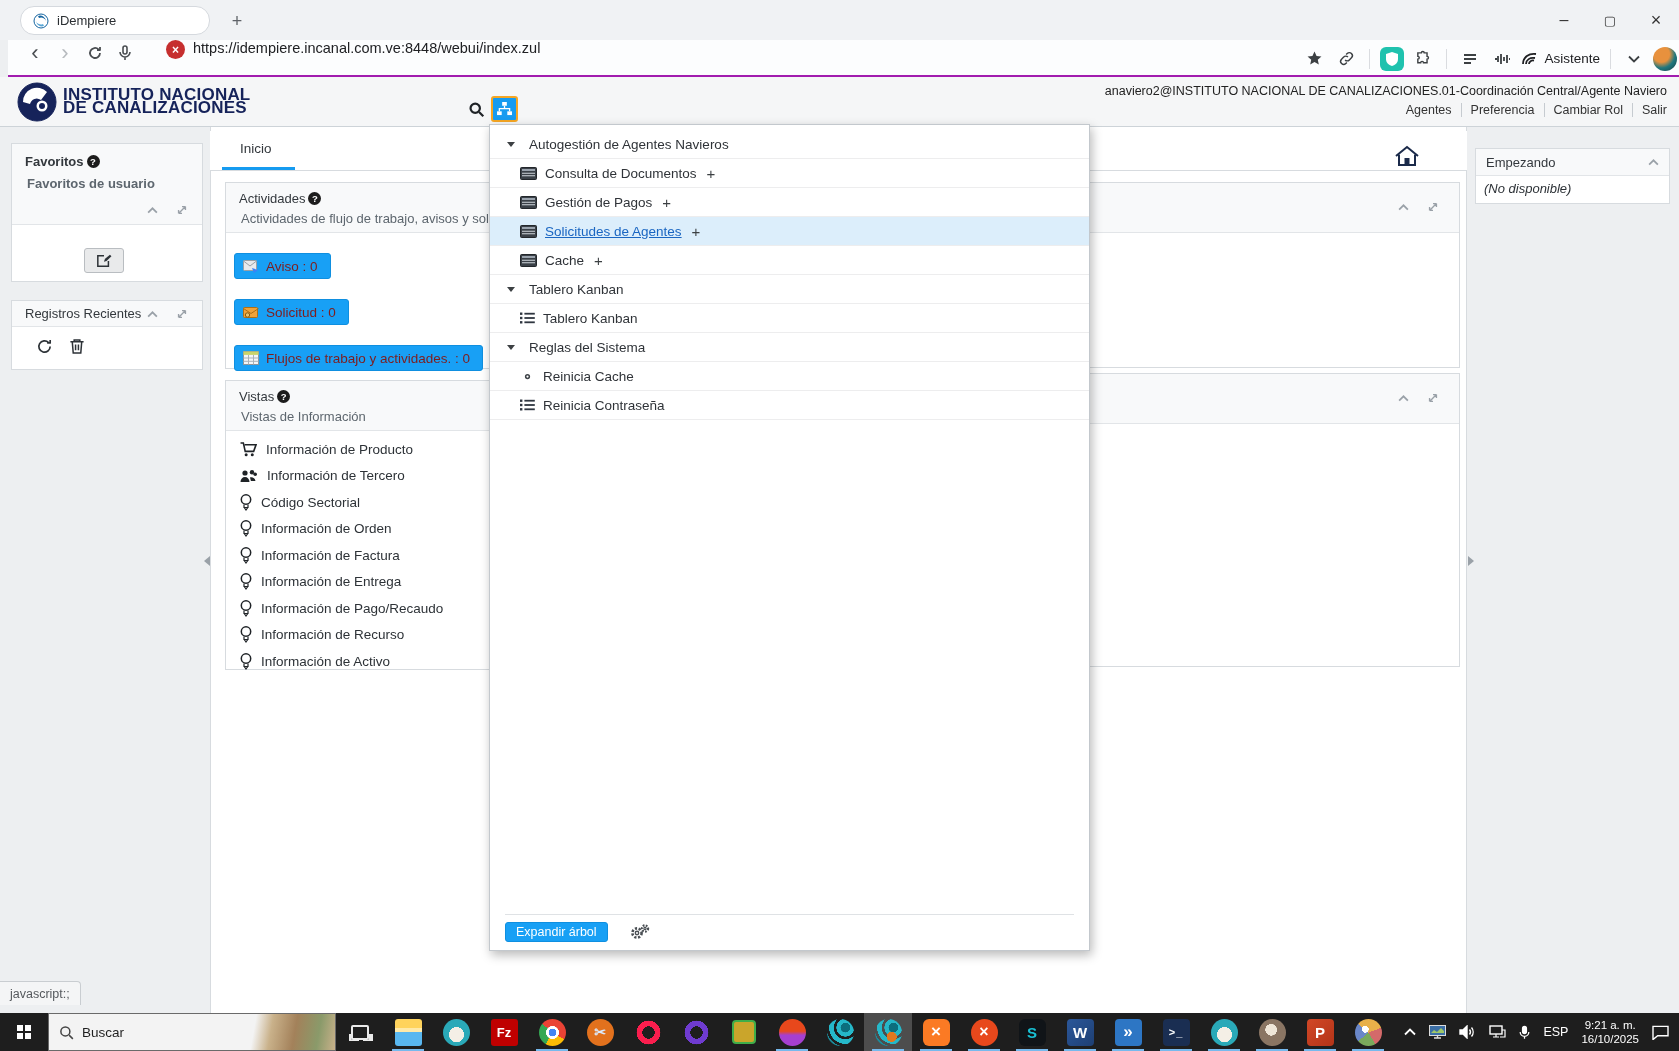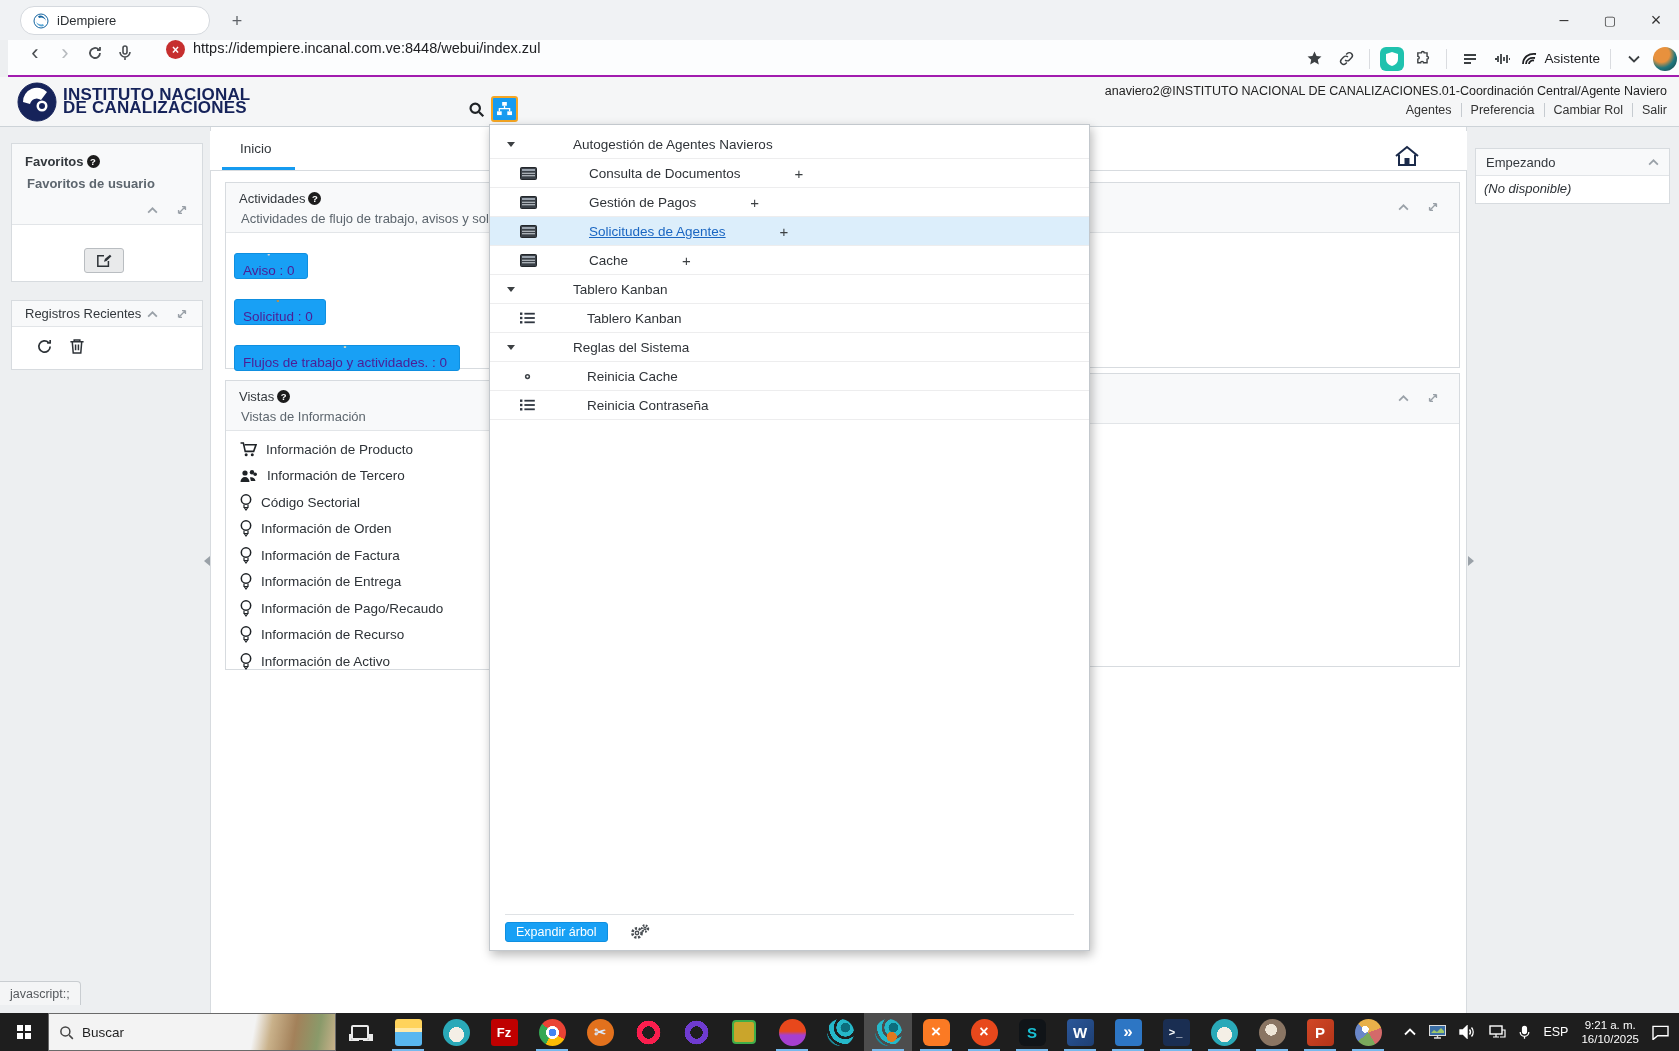--- a/index.html
+++ b/index.html
@@ -70,21 +70,21 @@
   .tabrow { left:210px; top:131px; width:1257px; height:40px; border-bottom:1px solid #d7dbdf; background:#fff; }
   .tab-inicio { left:240px; top:141px; font-size:13.5px; color:#33383d; }
   .tab-underline { left:222px; top:167px; width:73px; height:3px; background:#169bf0; }
   .home-ic { left:1393px; top:144px; }
 
   .act-panel { left:225px; top:182px; width:514px; height:187px; }
   .vis-panel { left:225px; top:380px; width:514px; height:290px; }
   .rp1 { left:745px; top:182px; width:715px; height:186px; }
   .rp2 { left:745px; top:373px; width:715px; height:294px; }
 
-  .act-btn { display:inline-flex; align-items:center; gap:7px; background:#18a0f5; border:1px solid #0f8fe0; color:#4c1d95; font-size:13.5px; border-radius:3px; height:26px; padding:0 12px 0 8px; margin:16px 0 4px 8px; white-space:nowrap;flex-direction:column; }
+  .act-btn { display:inline-flex; align-items:center; gap:7px; background:#18a0f5; border:1px solid #0f8fe0; color:#7f1d1d; font-size:13.5px; border-radius:3px; height:26px; padding:0 12px 0 8px; margin:16px 0 4px 8px; white-space:nowrap; }
   .act-body { padding-top:4px; }
   .act-btn .abi { display:none; }
   .act-btn.notice .abi-notice { display:block; }
   .act-btn.request .abi-request { display:block; }
   .act-btn.workflow .abi-workflow { display:block; }
   .act-btn.docs .abi-docs { display:block; }
 
   .vis-item { display:flex; align-items:center; gap:9px; height:26.5px; padding-left:14px; font-size:13.5px; color:#2d3237; }
   .vis-item .vi { display:none; }
   .vis-item.cart .vi-cart { display:block; }
@@ -92,21 +92,21 @@
   .vis-item.bulb .vi-bulb { display:block; }
 
   
   .rsb { left:1475px; top:148px; width:195px; height:56px; }
   .rsb-hd { height:27px; background:#f8f9fa; border-bottom:1px solid #e2e5e8; display:flex; align-items:center; justify-content:space-between; padding:0 10px; }
   .rsb-title { font-size:13px; color:#33383d; }
   .rsb-empty { font-size:13px; font-style:italic; color:#2d3237; padding:5px 8px; }
 
   
   .ddmenu { left:489px; top:124px; width:601px; height:827px; background:#fff; border:1px solid #c3c8cd; box-shadow:2px 4px 10px rgba(0,0,0,.28); z-index:50; }
-  .menu-item { height:29px; display:flex; align-items:center; border-bottom:1px solid #ededee; font-size:13.5px; color:#2f3338;gap:44px; }
+  .menu-item { height:29px; display:flex; align-items:center; border-bottom:1px solid #ededee; font-size:13.5px; color:#2f3338; }
   .menu-item.group { padding-left:17px; }
   .menu-item.window, .menu-item.list, .menu-item.gear { padding-left:30px; }
   .mi-caret { display:none; width:0; height:0; border-left:4.5px solid transparent; border-right:4.5px solid transparent; border-top:5px solid #3c4043; margin-right:14px; }
   .menu-item.group .mi-caret { display:block; }
   .mi-ic { display:none; margin-right:8px; }
   .menu-item.window .mi-win { display:block; }
   .menu-item.list .mi-list { display:block; }
   .menu-item.gear .mi-gear { display:block; }
   .mi-plus { margin-left:10px; font-size:15px; color:#3c4043; }
   .menu-item.selected { background:#dceefb; }

